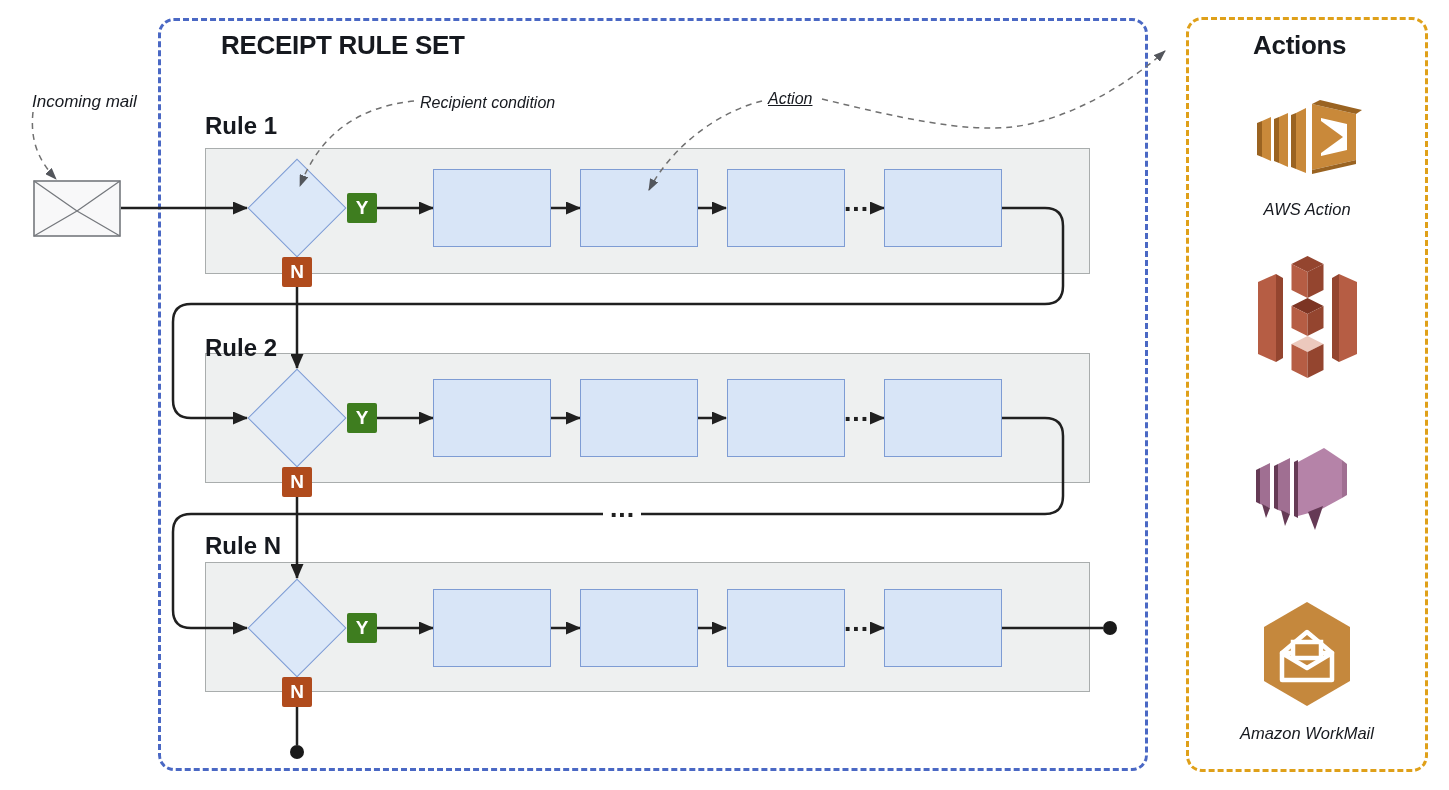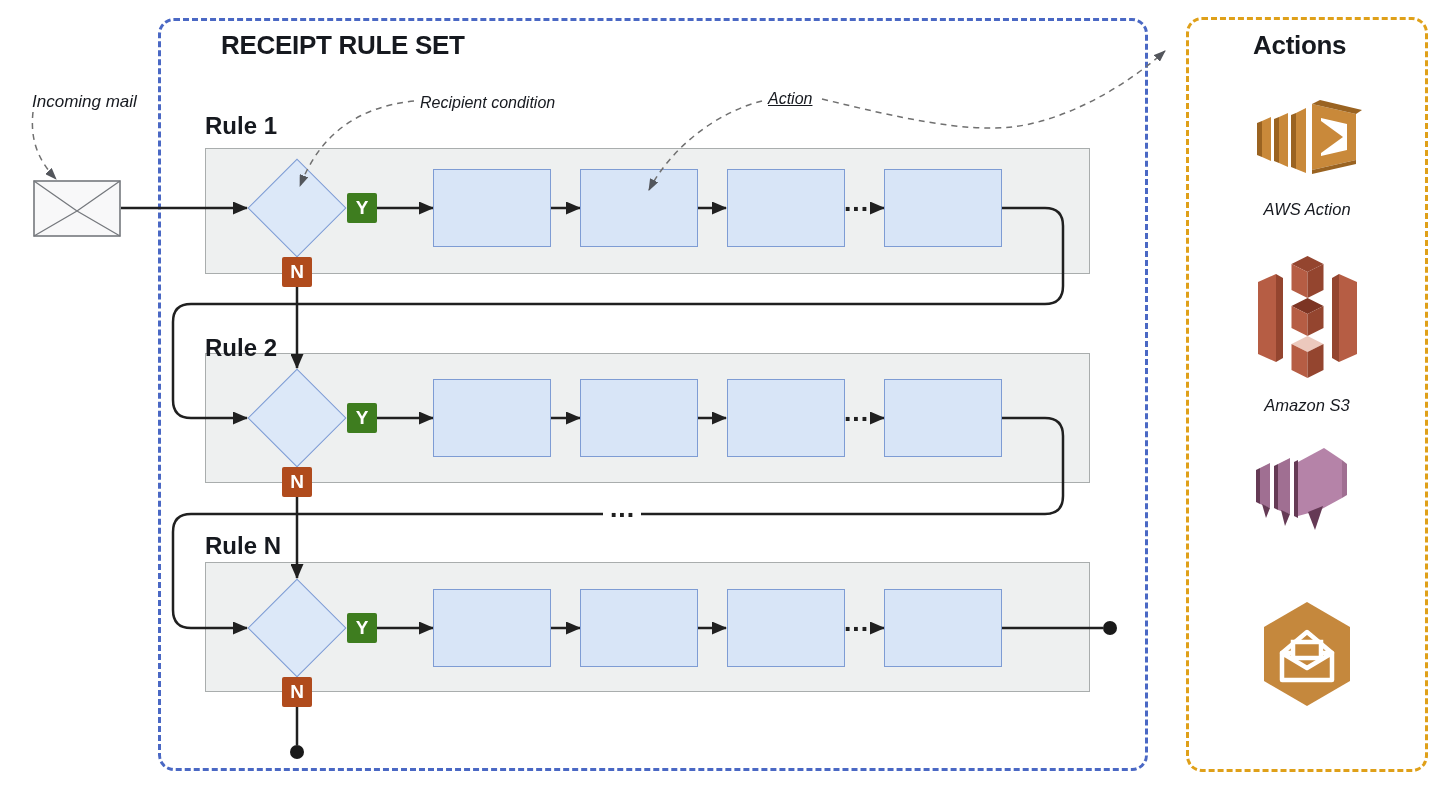--- a/index.html
+++ b/index.html
@@ -159,35 +159,35 @@
     <polygon points="41.5,8 57.5,0 73.5,8 57.5,16" fill="#94452f"></polygon>
     <polygon points="41.5,8 57.5,16 57.5,42 41.5,34" fill="#b65d44"></polygon>
     <polygon points="57.5,16 73.5,8 73.5,34 57.5,42" fill="#94452f"></polygon>
     <polygon points="41.5,50 57.5,42 73.5,50 57.5,58" fill="#7c3423"></polygon>
     <polygon points="41.5,50 57.5,58 57.5,80 41.5,72" fill="#b65d44"></polygon>
     <polygon points="57.5,58 73.5,50 73.5,72 57.5,80" fill="#94452f"></polygon>
     <polygon points="41.5,88 57.5,80 73.5,88 57.5,96" fill="#ecc9bd"></polygon>
     <polygon points="41.5,88 57.5,96 57.5,122 41.5,114" fill="#b65d44"></polygon>
     <polygon points="57.5,96 73.5,88 73.5,114 57.5,122" fill="#94452f"></polygon>
   </svg>
-  <div class="abs svc-label" style="top:396px;">Amazon S3</div>
 
   <svg class="abs shape" style="left:1250px;top:438px;" width="115" height="108" viewBox="0 0 115 108">
     <polygon points="6,32 10,30 10,66 6,64" fill="#653a55"></polygon>
     <polygon points="10,30 20,25 20,70 10,66" fill="#a06f92"></polygon>
     <polygon points="12,66 20,70 16,80" fill="#653a55"></polygon>
     <polygon points="24,28 28,26 28,72 24,70" fill="#653a55"></polygon>
     <polygon points="28,26 40,20 40,76 28,72" fill="#a06f92"></polygon>
     <polygon points="31,72 40,76 35,88" fill="#653a55"></polygon>
     <polygon points="44,24 48,22 48,80 44,78" fill="#653a55"></polygon>
     <polygon points="48,24 74,10 92,22 92,60 70,72 48,78" fill="#b583a8"></polygon>
     <polygon points="92,22 97,26 97,57 92,60" fill="#a06f92"></polygon>
     <polygon points="58,74 73,68 65,92" fill="#653a55"></polygon>
   </svg>
 
   <svg class="abs shape" style="left:1257px;top:600px;" width="100" height="110" viewBox="0 0 100 110">
     <polygon points="50,2 93,27 93,81 50,106 7,81 7,27" fill="#c5883d"></polygon>
     <polygon points="25,53 50,32 75,53" fill="none" stroke="#ffffff" stroke-width="4.5" stroke-linejoin="round"></polygon>
     <rect x="36" y="42" width="28" height="16" fill="#c5883d" stroke="#ffffff" stroke-width="4.5"></rect>
     <polygon points="25,53 50,68 75,53 75,80 25,80" fill="#c5883d" stroke="#ffffff" stroke-width="4.5" stroke-linejoin="round"></polygon>
   </svg>
+  <div class="abs svc-label" style="top:724px;">Amazon WorkMail</div>
 
 </div>
 
 </body></html>

